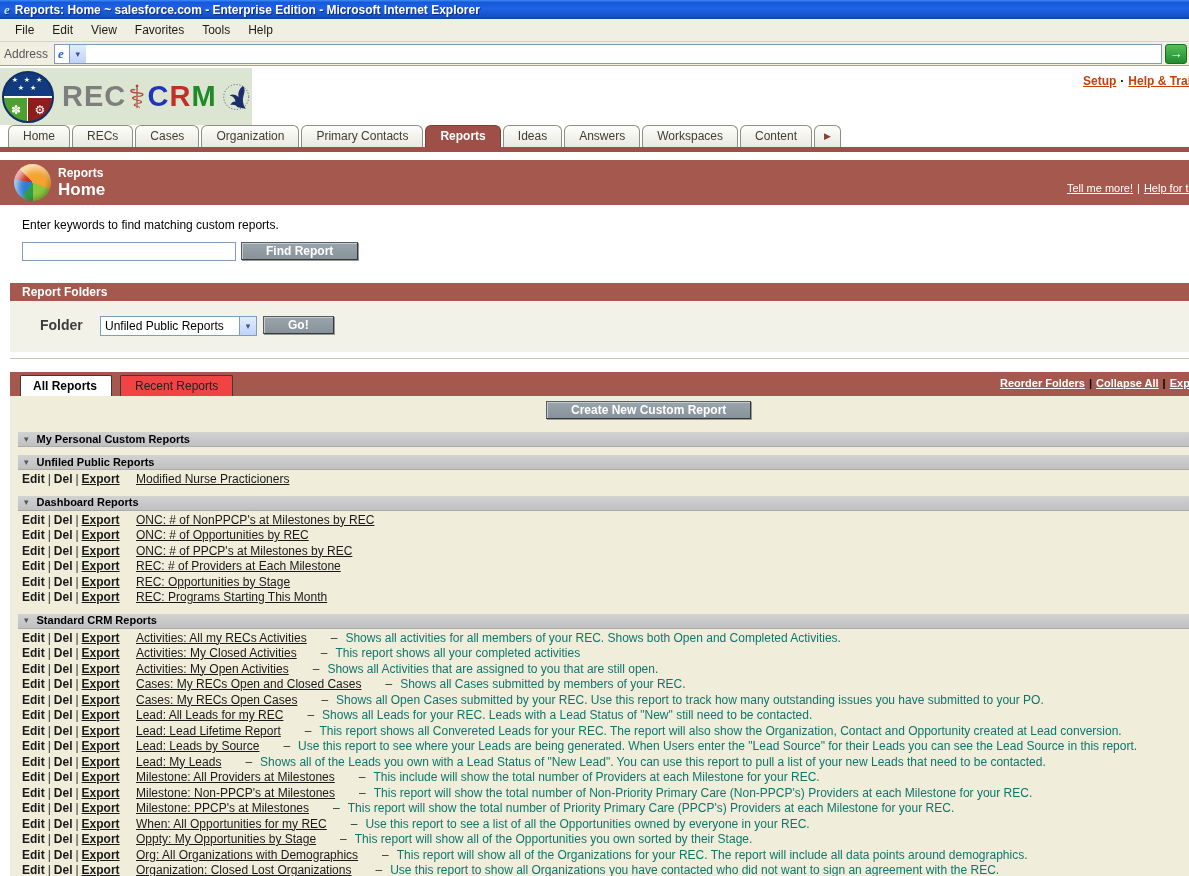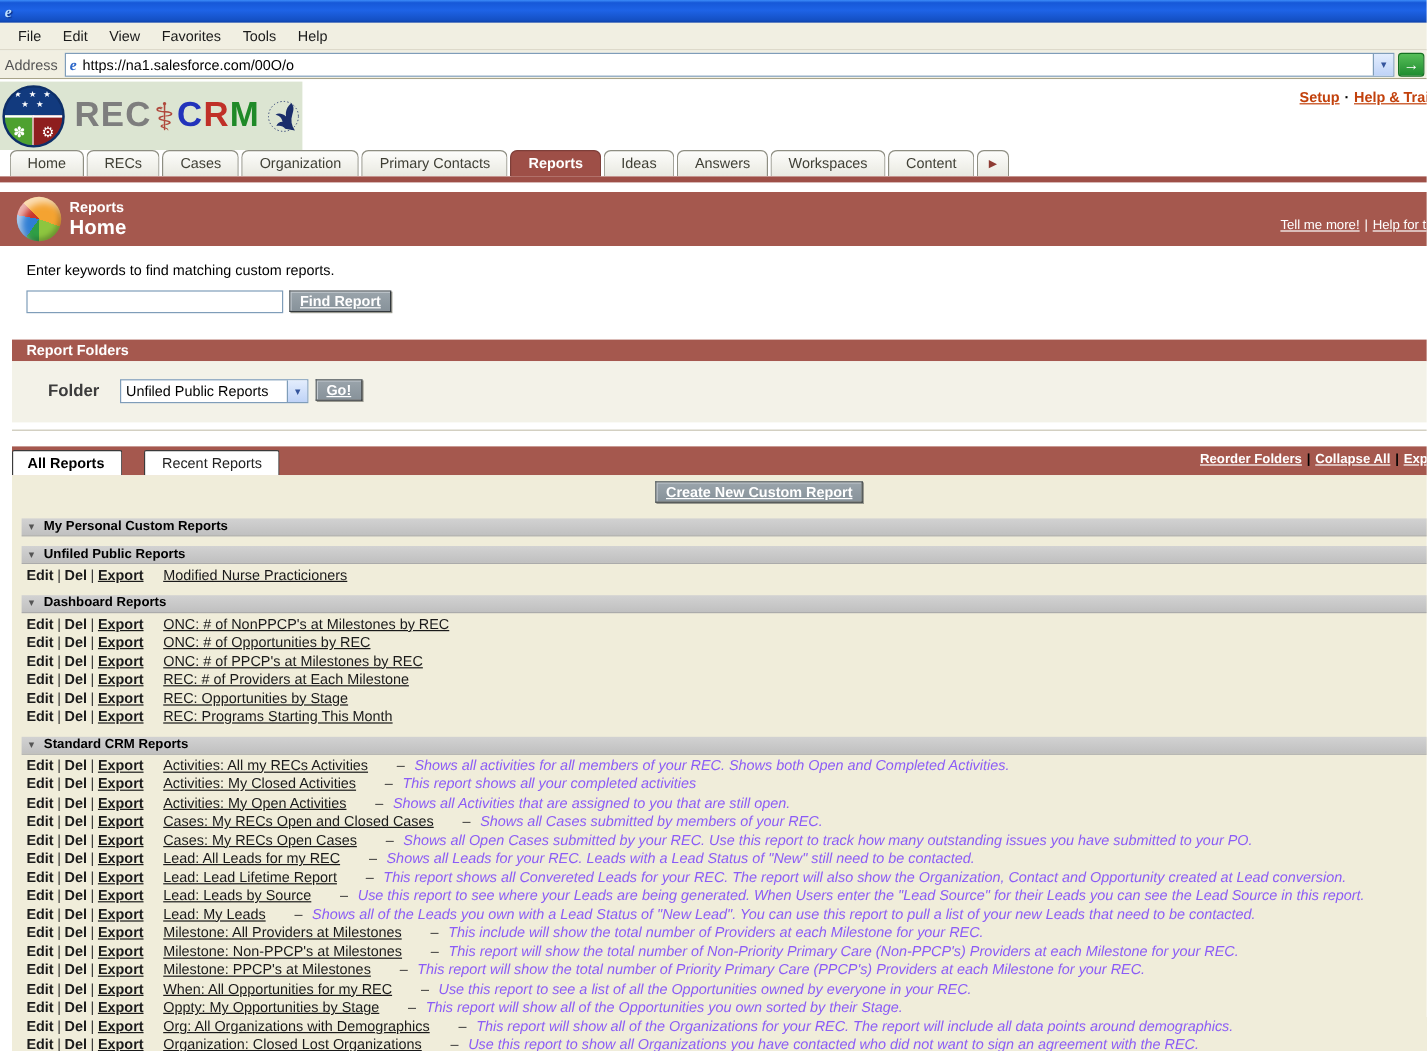--- a/index.html
+++ b/index.html
@@ -68,86 +68,86 @@
   .header-links{position:absolute;top:22px;left:1067px;white-space:nowrap;font-size:11px;}
   .header-links a{color:#fff;text-decoration:underline;cursor:pointer;}
   .header-links .sep{padding:0 4px;}
 
   .search-prompt{position:absolute;top:152px;left:22px;font-size:12px;}
   .search-input{position:absolute;top:176px;left:22px;width:214px;height:19px;border:1px solid #7F9DB9;
     font-family:"Liberation Sans",sans-serif;font-size:12px;padding:0 3px;}
   .find-btn{position:absolute;top:176px;left:241px;}
 
   .sf-btn{display:inline-block;background:linear-gradient(#9AA4AB,#87929A);color:#fff;font-weight:bold;
-    font-size:12px;line-height:16px;padding:0 8px;border:1px solid #565E63;border-right-color:#33393D;
-    border-bottom-color:#33393D;box-shadow:inset 1px 1px 0 #C3CAD0,1px 1px 0 #9A9A90;cursor:pointer;white-space:nowrap;text-decoration:underline;}
+    font-size:12px;line-height:16px;padding:0 24px;border:1px solid #565E63;border-right-color:#33393D;
+    border-bottom-color:#33393D;box-shadow:inset 1px 1px 0 #C3CAD0,1px 1px 0 #9A9A90;cursor:pointer;white-space:nowrap;}
 
   .folders-bar{position:absolute;top:217px;left:10px;width:1230px;height:18px;background:#A5584E;
     color:#fff;font-weight:bold;font-size:12px;line-height:18px;padding-left:12px;}
   .folders-area{position:absolute;top:235px;left:10px;width:1230px;height:51px;background:#F3F2E8;}
   .folder-label{position:absolute;top:16px;left:30px;font-weight:bold;font-size:14px;color:#3C3C3C;}
   .folder-select{position:absolute;top:15px;left:90px;width:157px;height:20px;background:#fff;
     border:1px solid #7F9DB9;display:flex;align-items:center;cursor:pointer;}
   .folder-select .value{flex:1;font-size:12px;padding-left:4px;white-space:nowrap;overflow:hidden;}
   .folder-select .arrow{width:17px;height:18px;background:linear-gradient(#E3EDFD,#BFD3F7);
     border-left:1px solid #7F9DB9;color:#34549C;font-size:9px;display:flex;align-items:center;justify-content:center;}
   .folder-go{position:absolute;top:15px;left:253px;}
 
   .panel-divider{position:absolute;top:292px;left:10px;width:1230px;height:1px;background:#C9C5B4;}
 
   .panel-band{position:absolute;top:306px;left:10px;width:1230px;height:24px;background:#A5584E;}
   .band-tab{position:absolute;top:3px;height:21px;line-height:20px;padding:0 14px;font-size:12px;
     border:1px solid #3A3A3A;border-bottom:none;border-radius:2px 2px 0 0;cursor:pointer;white-space:nowrap;}
-  .band-tab.all{left:0;background:#fff;font-weight:bold;color:#000;padding-left:12px;}
-  .band-tab.recent{left:110px;background:#ffffff;color:#222;}
+  .band-tab.all{left:10px;background:#fff;font-weight:bold;color:#000;padding-left:12px;}
+  .band-tab.recent{left:110px;background:#ef4444;color:#222;}
   .panel-links{position:absolute;top:5px;left:990px;white-space:nowrap;font-size:11px;font-weight:bold;}
   .panel-links a{color:#fff;text-decoration:underline;cursor:pointer;}
   .panel-links .sep{padding:0 4px;}
 
   .panel-body{position:absolute;top:330px;left:10px;width:1230px;height:480px;background:#F0EDDA;overflow:hidden;}
   .create-btn{position:absolute;top:5px;left:536px;}
   .report-sections{margin:36px 8px 0 8px;}
   .section{margin-bottom:8px;}
   .section-bar{height:15px;line-height:15px;background:linear-gradient(#D2D2D2,#C0C0C0);
     border-bottom:1px solid #ABABAB;padding-left:6px;display:flex;align-items:center;margin-bottom:2px;}
   .tri{color:#555;font-size:9px;margin-right:8px;cursor:pointer;}
   .section-title{font-weight:bold;font-size:11px;color:#000;}
   .report-row{height:15.5px;line-height:15.5px;padding-left:4px;white-space:nowrap;font-size:12px;}
   .actions{display:inline-block;width:104px;}
   .actions a{color:#1a1a1a;font-weight:bold;text-decoration:none;cursor:pointer;}
   .actions a.export{text-decoration:underline;}
   .actions .sep{color:#333;padding:0 3px;}
   .rname{color:#1a1a1a;text-decoration:underline;cursor:pointer;margin-left:10px;}
   .dash{margin:0 8px 0 24px;color:#333;}
-  .desc{color:#8b5cf6;font-style:italic;}
+  .desc{color:#0f766e;}
 </style>
 </head>
 <body>
 
 <div class="viewport">
   <div class="page">
 
     <div class="titlebar">
       <span class="ie-win-icon">e</span>
+      <span>Reports: Home ~ salesforce.com - Enterprise Edition - Microsoft Internet Explorer</span>
     </div>
 
     <div class="menubar">
         <span class="menu-item">File</span>
         <span class="menu-item">Edit</span>
         <span class="menu-item">View</span>
         <span class="menu-item">Favorites</span>
         <span class="menu-item">Tools</span>
         <span class="menu-item">Help</span>
       </div>
 
     <div class="addrbar">
       <span class="addr-label">Address</span>
       <div class="addr-field">
         <span class="ie-page-icon">e</span>
-        <span class="addr-url">https://na1.salesforce.com/00O/o</span>
         <span class="addr-chevron">
           <span>▾</span>
         </span>
       </div>
       <span class="go-btn">
         <span>→</span>
       </span>
     </div>
 
     <div class="content">

